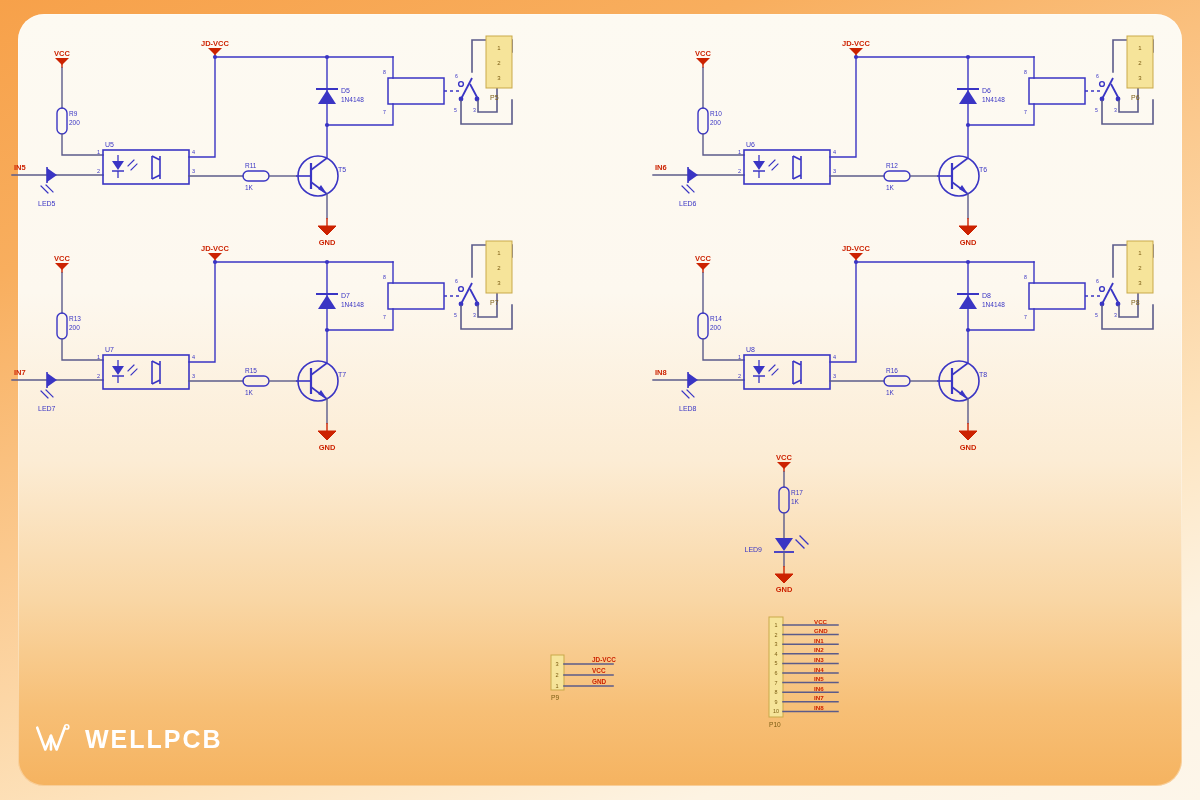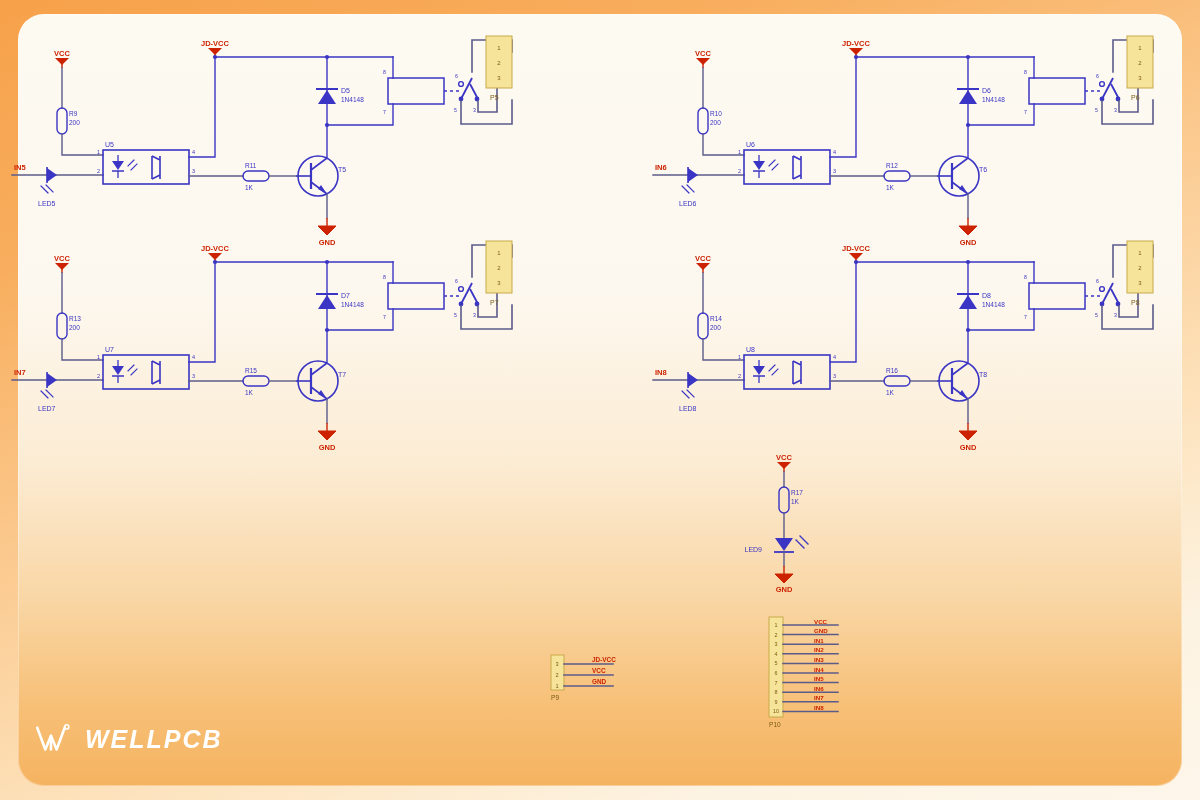--- a/index.html
+++ b/index.html
@@ -18,21 +18,21 @@
     position:absolute;left:18px;top:14px;width:1164px;height:772px;
     border-radius:26px;
     background:linear-gradient(180deg,#fdfaf2 0%,#fdf8ef 36%,#fcecd4 58%,#f9d6a4 76%,#f7bf76 90%,#f5b360 100%);
   }
   #canvas:after{
     content:"";position:absolute;inset:0;border-radius:26px;
     box-shadow:inset 0 0 0 1px rgba(255,255,255,.35);
   }
   svg#schem{position:absolute;left:0;top:0;width:1200px;height:800px;}
   
-  #logo{position:absolute;left:34px;top:722px;display:flex;align-items:center;gap:9px;font-style:italic;}
+  #logo{position:absolute;left:34px;top:722px;display:flex;align-items:center;gap:9px;}
   #logo .wmark{width:42px;height:34px;}
   #logo .wtext{
     color:#ffffff;font-weight:bold;font-size:25px;letter-spacing:2.0px;
     font-family:"Liberation Sans",sans-serif;
   }
 </style>
 </head>
 <body>
 
 <div id="page">

